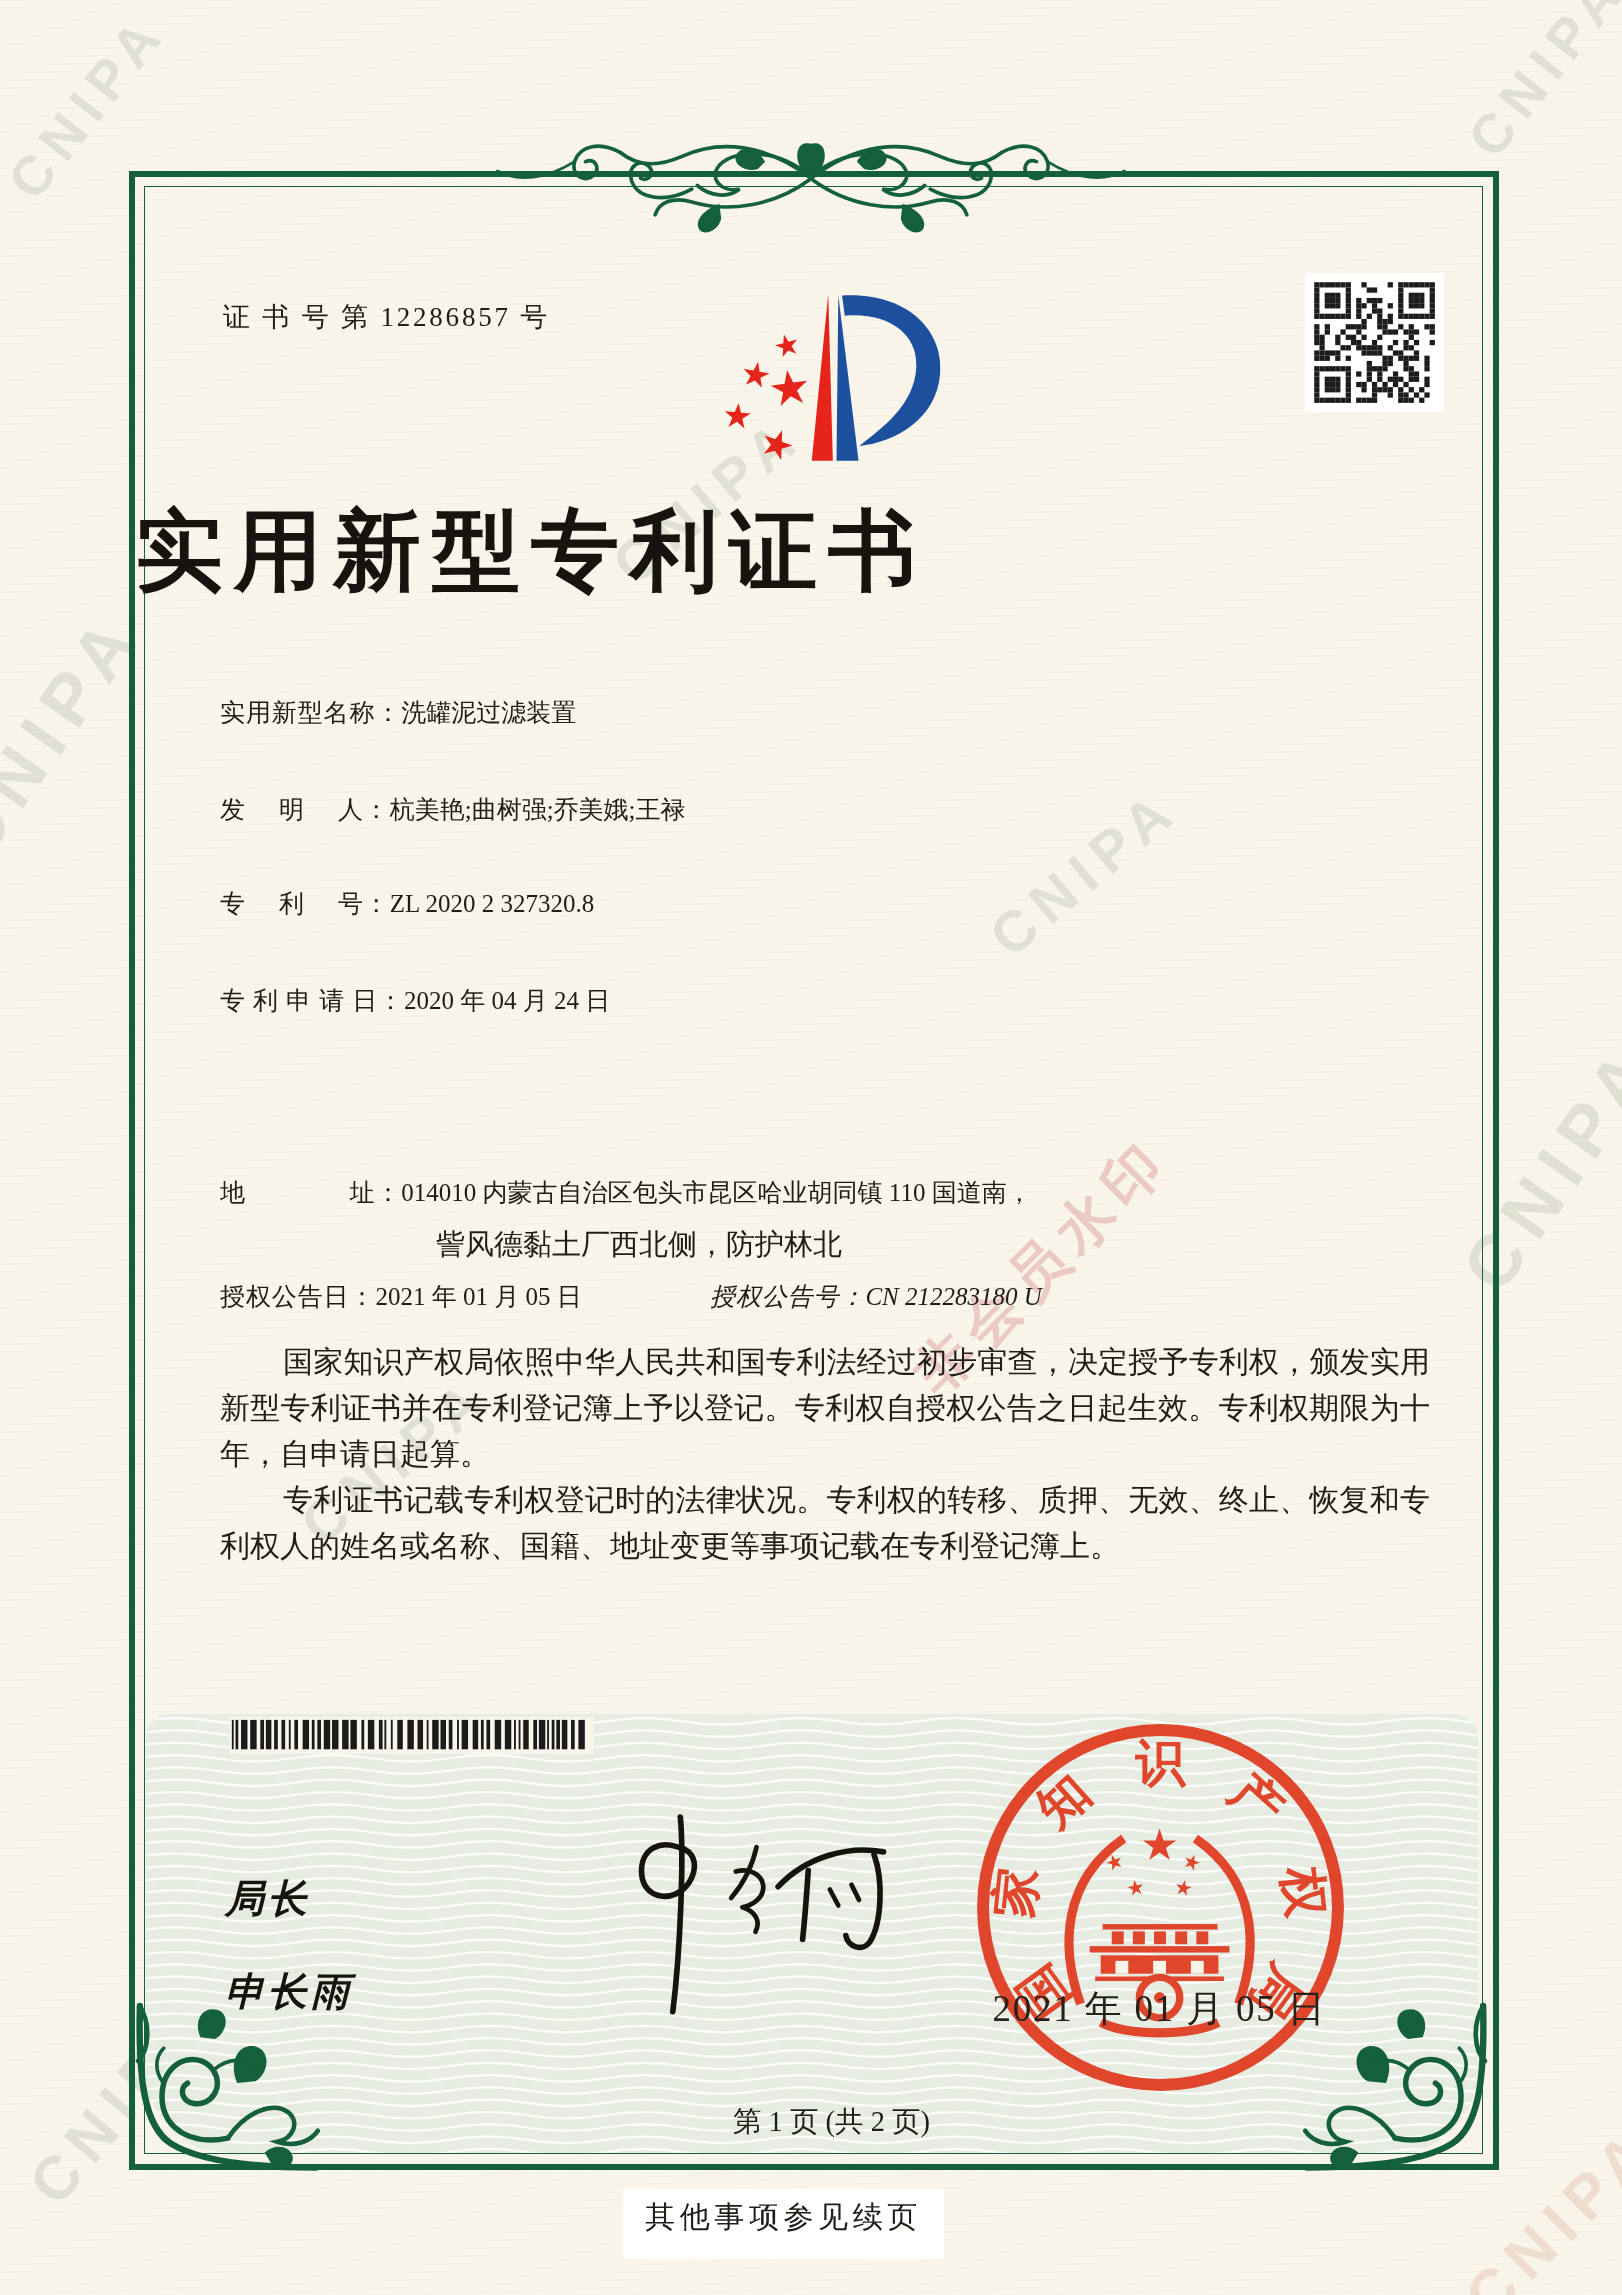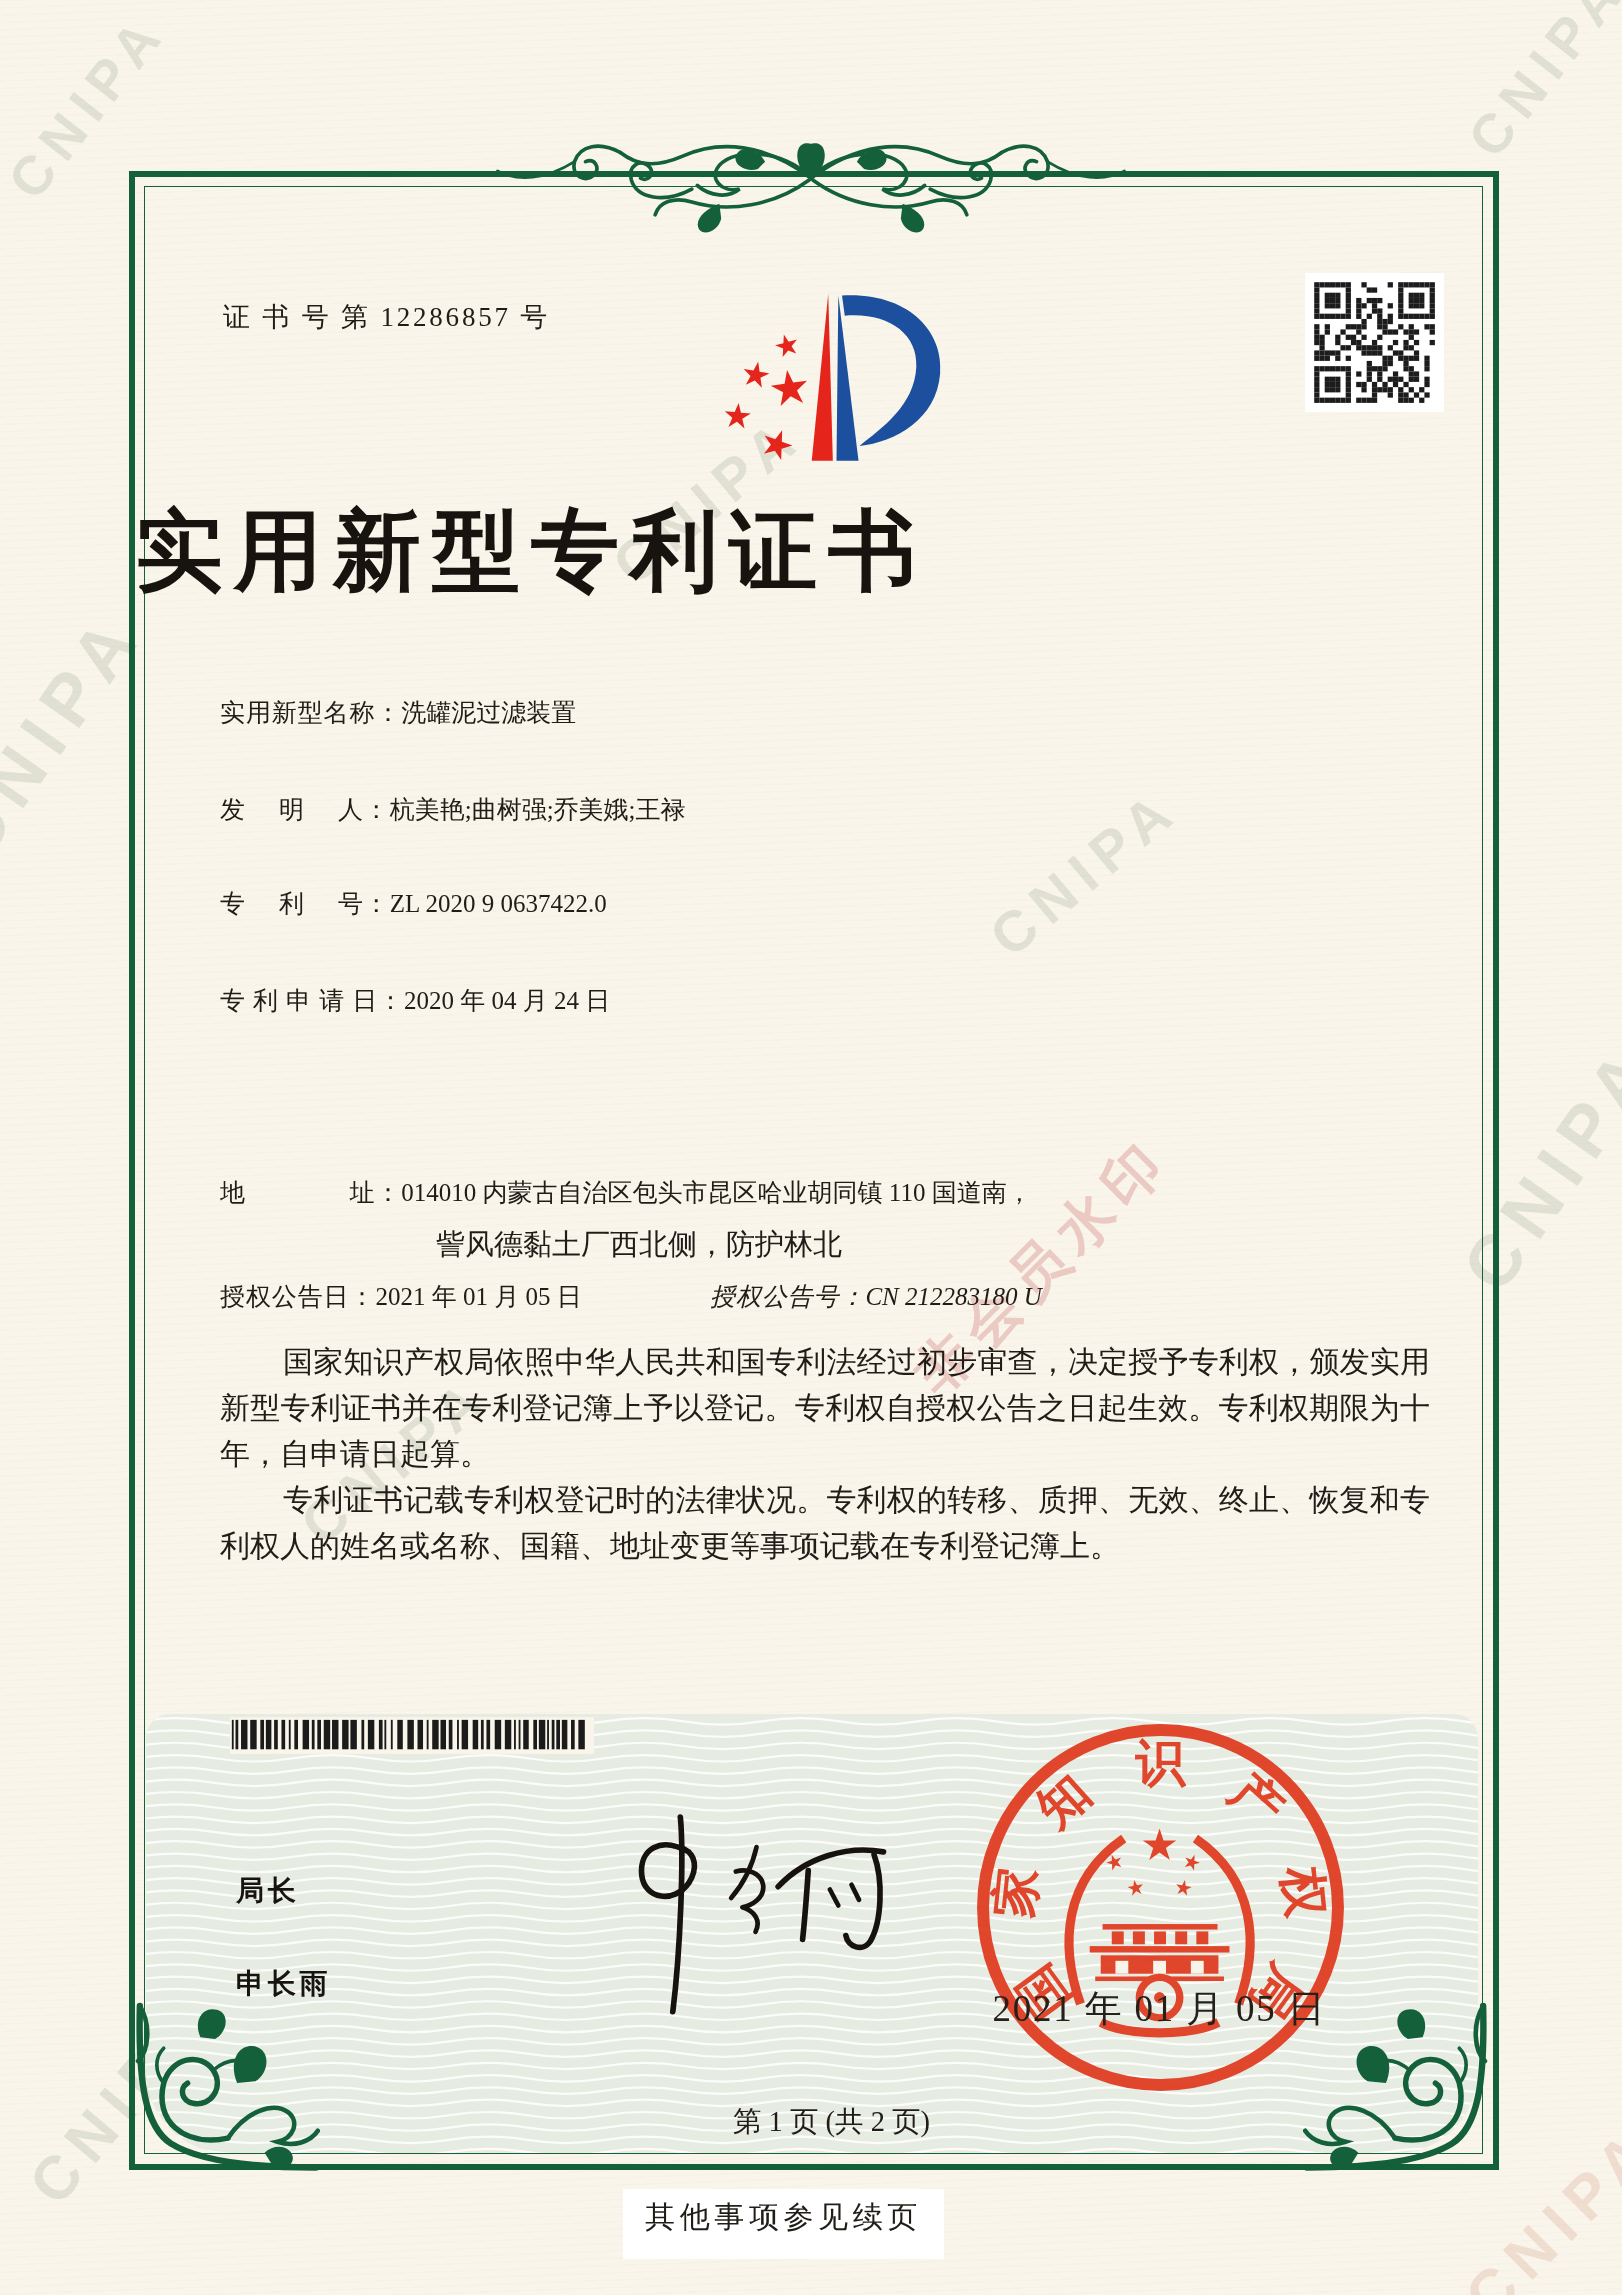--- a/index.html
+++ b/index.html
@@ -35,22 +35,22 @@
   .frow .lab{letter-spacing:0.9px;}
   .addr2{position:absolute;left:436px;top:1225px;font-size:29px;white-space:nowrap;}
   .grant-right{left:710px;font-style:italic;}
   
   .paras{position:absolute;left:220px;top:1339px;width:1210px;font-size:30px;line-height:46px;text-align:justify;}
   .paras p{margin:0;text-indent:2.1em;}
   
   .band{position:absolute;left:146px;top:1714px;width:1332px;height:440px;background:var(--band);
         border-radius:24px 24px 84px 84px;overflow:hidden;}
   .barcode{position:absolute;left:230px;top:1717px;}
-  .director{position:absolute;left:236px;font-family:"Liberation Sans","DejaVu Sans",sans-serif;
-            font-weight:bold;font-size:28px;letter-spacing:3.7px;color:#17140f;}
+  .director{position:absolute;left:225px;font-family:"Liberation Sans","DejaVu Sans",sans-serif;
+            font-weight:bold;font-size:39px;letter-spacing:3.7px;color:#17140f;font-style:italic;}
   .signature{position:absolute;left:496px;top:1798px;}
   .sig-stroke{stroke:#16130f;fill:none;stroke-linecap:round;stroke-linejoin:round;}
   
   .seal{position:absolute;left:972px;top:1719px;width:377px;height:377px;opacity:.93;}
   .f-sred{fill:var(--seal-red);} .s-sred{stroke:var(--seal-red);fill:none;}
   .seal-char{position:absolute;width:55px;height:55px;line-height:55px;text-align:center;font-size:50px;font-weight:bold;
              color:var(--seal-red);font-family:"Liberation Serif",serif;}
   .seal-date{position:absolute;left:973px;top:1984px;width:373px;text-align:center;font-size:37px;
              letter-spacing:1.8px;color:#25201a;}
   
@@ -426,21 +426,21 @@
 
   <div class="title">实用新型专利证书</div>
 
   <div class="frow" style="top:696px">
     <span class="lab">实用新型名称：</span><span>洗罐泥过滤装置</span>
   </div>
   <div class="frow" style="top:793px">
     <span class="lab">发　 明　 人：</span><span>杭美艳;曲树强;乔美娥;王禄</span>
   </div>
   <div class="frow" style="top:887px">
-    <span class="lab">专　 利　 号：</span><span>ZL 2020 9 0637422.0</span>
+    <span class="lab">专　 利　 号：</span><span>ZL 2020 2 327320.8</span>
   </div>
   <div class="frow" style="top:984px">
     <span class="lab">专 利 申 请 日：</span><span>2020 年 04 月 24 日</span>
   </div>
   <div class="frow" style="top:1176px">
     <span class="lab">地　　　　址：</span><span>014010 内蒙古自治区包头市昆区哈业胡同镇 110 国道南，</span>
   </div>
   <div class="addr2">訾风德黏土厂西北侧，防护林北</div>
 
   <div class="frow" style="top:1280px">

